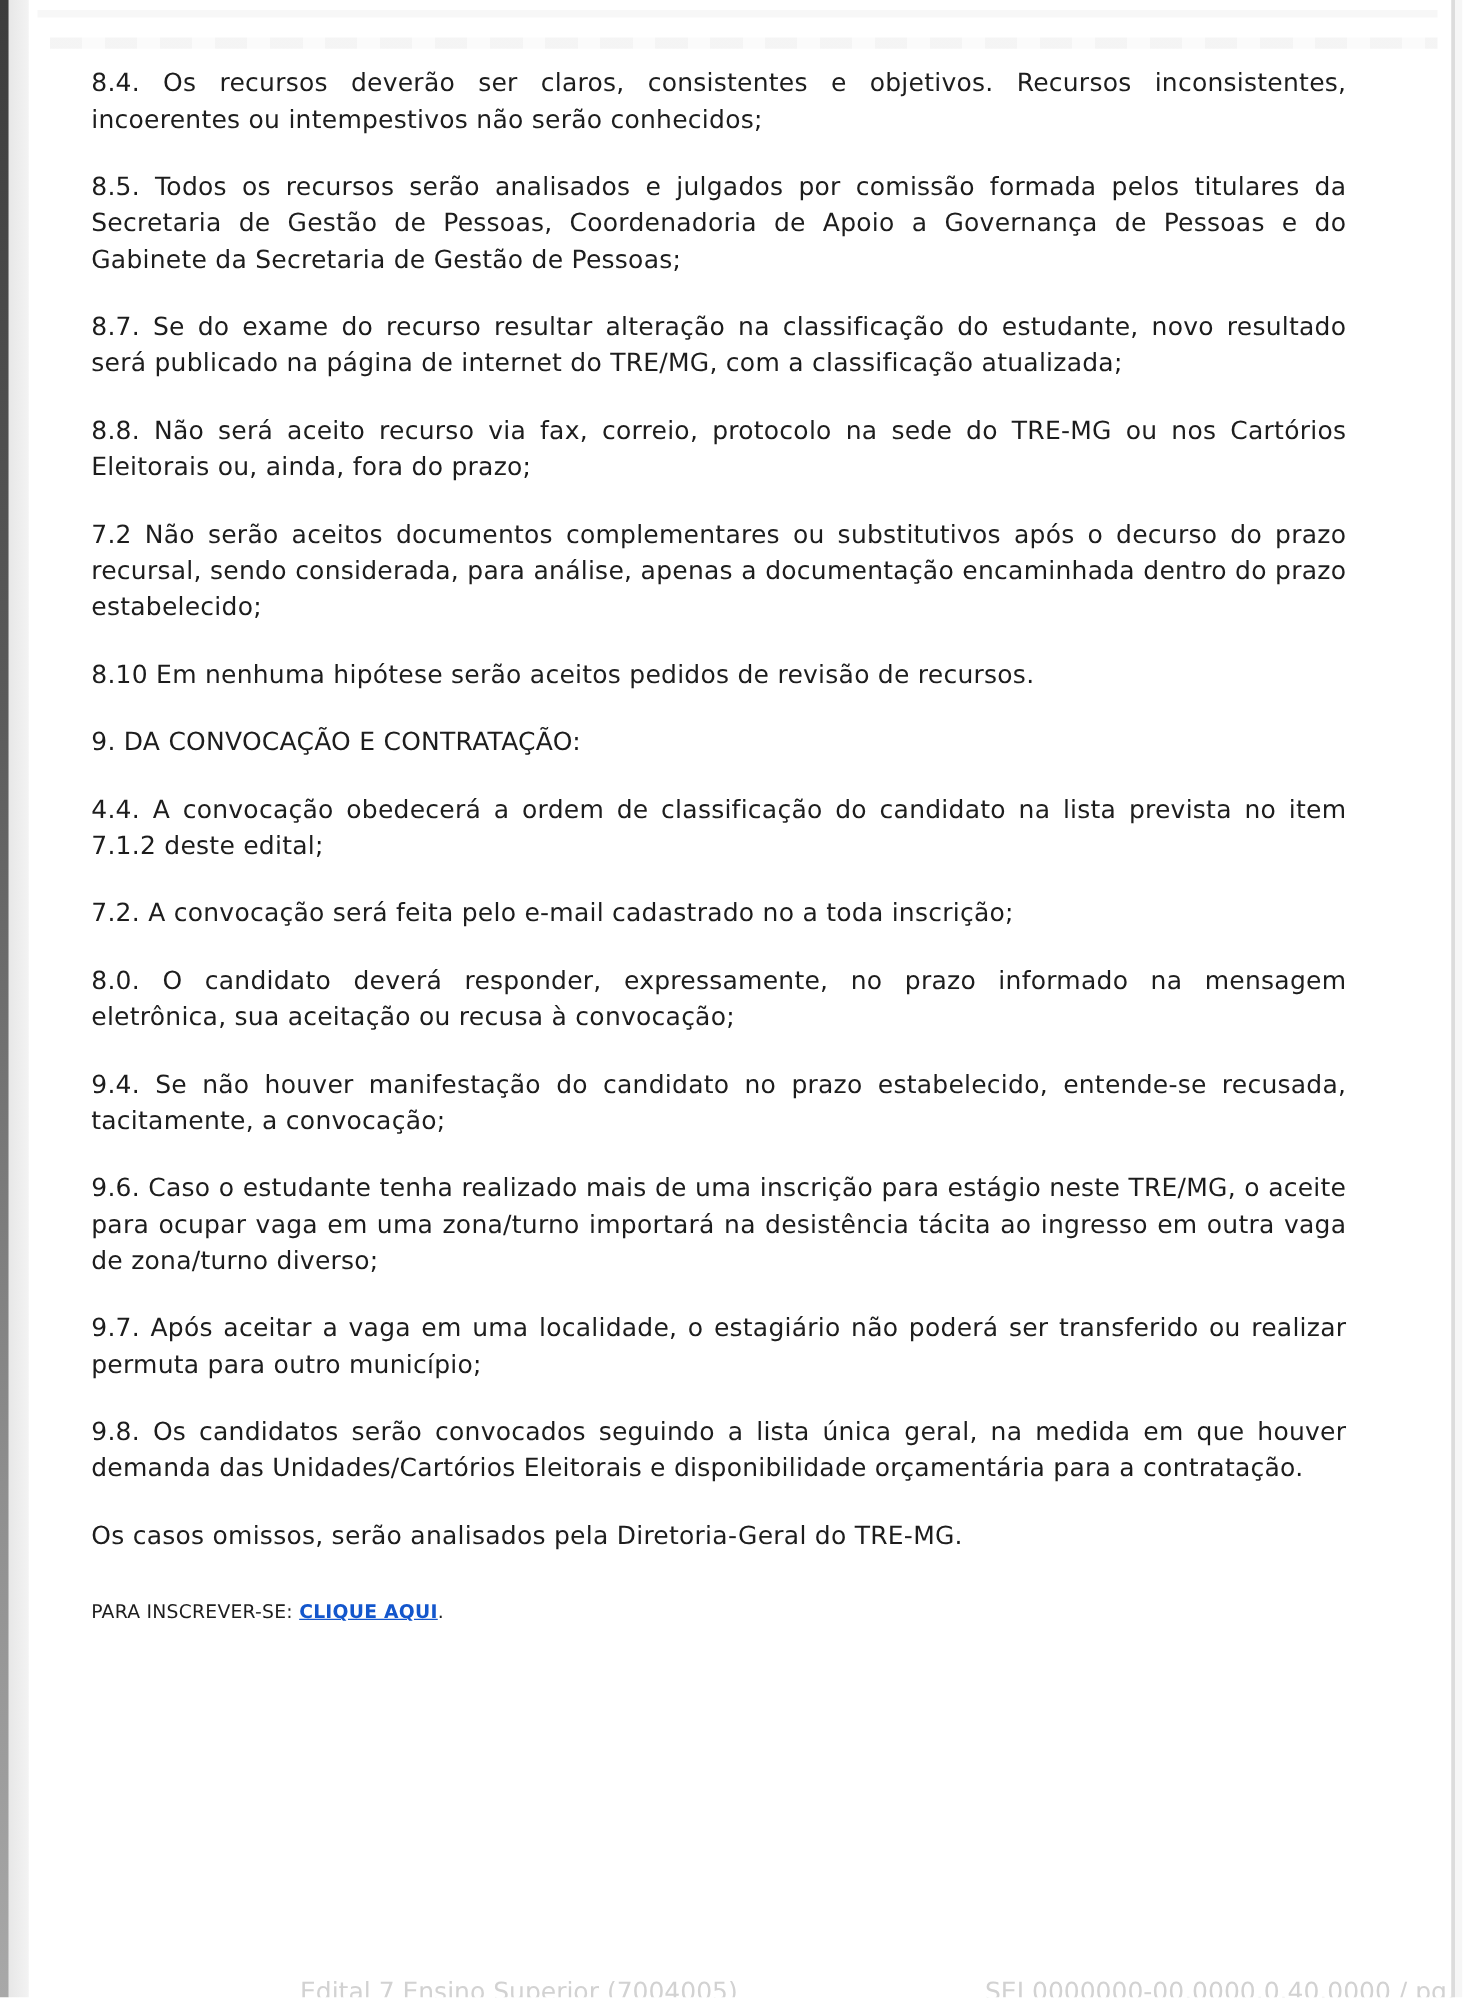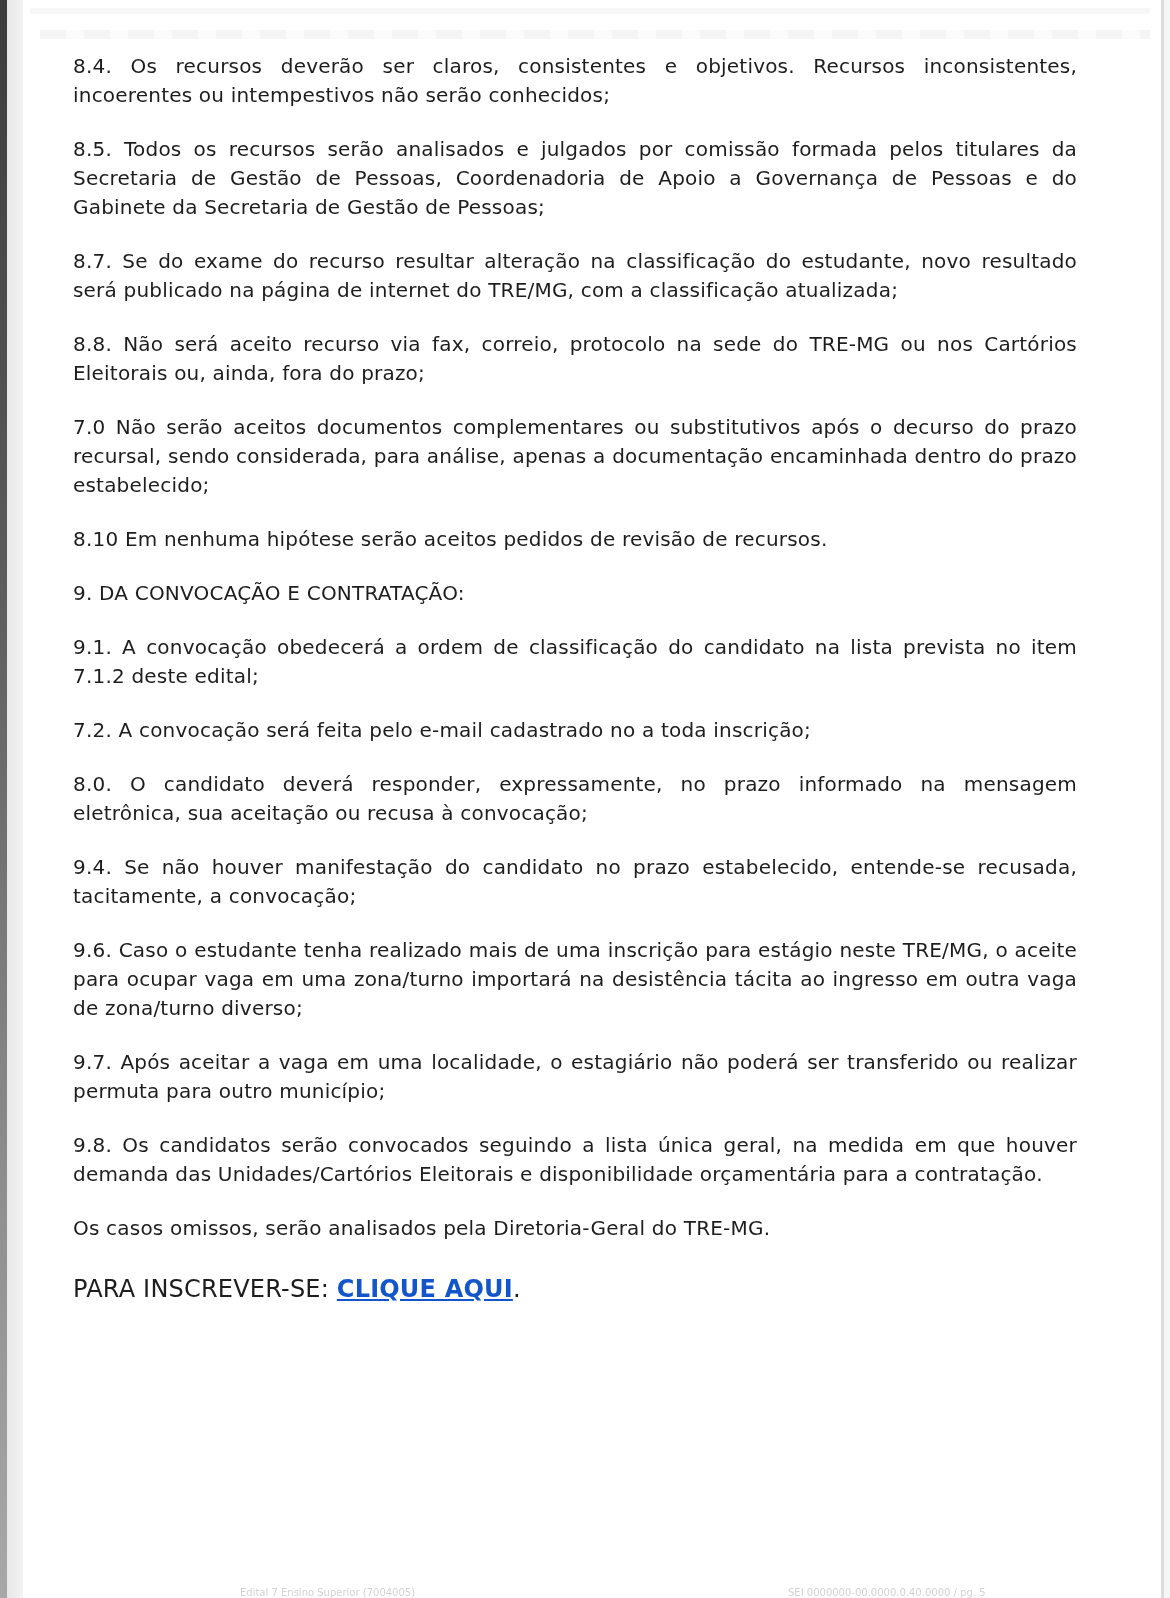--- a/index.html
+++ b/index.html
@@ -62,39 +62,39 @@
     font-size: 20px;
     line-height: 29px;
     letter-spacing: 0.2px;
   }
   .para {
     margin: 0 0 25px 0;
     text-align: justify;
   }
   .inscription-line {
     margin-top: 32px;
-    font-size: 24px;
+    font-size: 15px;
     color: #1d1d1d;
     white-space: nowrap;
   }
   .inscription-line a {
     color: #1356cc;
     font-weight: bold;
     text-decoration: underline;
     cursor: pointer;
   }
   
   .footer {
     position: absolute;
     top: 1583px;
     left: 0;
     width: 1170px;
     height: 15px;
     overflow: hidden;
-    font-size: 10px;
+    font-size: 20px;
     line-height: 20px;
     color: #d2d2d2;
   }
   .footer .f-left  { position: absolute; left: 240px; top: 0; }
   .footer .f-right { position: absolute; left: 788px; top: 0; }
 </style>
 </head>
 <body>
 
 <div class="edge-left-dark"></div>
@@ -102,24 +102,24 @@
 <div class="edge-right-line"></div>
 <div class="edge-right-sliver"></div>
 <div class="scan-band-1"></div>
 <div class="scan-band-2"></div>
 
 <div class="doc">
   <p class="para">8.4. Os recursos deverão ser claros, consistentes e objetivos. Recursos inconsistentes, incoerentes ou intempestivos não serão conhecidos;</p>
   <p class="para">8.5. Todos os recursos serão analisados e julgados por comissão formada pelos titulares da Secretaria de Gestão de Pessoas, Coordenadoria de Apoio a Governança de Pessoas e do Gabinete da Secretaria de Gestão de Pessoas;</p>
   <p class="para">8.7. Se do exame do recurso resultar alteração na classificação do estudante, novo resultado será publicado na página de internet do TRE/MG, com a classificação atualizada;</p>
   <p class="para">8.8. Não será aceito recurso via fax, correio, protocolo na sede do TRE-MG ou nos Cartórios Eleitorais ou, ainda, fora do prazo;</p>
-  <p class="para">7.0 Não serão aceitos documentos complementares ou substitutivos após o decurso do prazo recursal, sendo considerada, para análise, apenas a documentação encaminhada dentro do prazo estabelecido;</p>
+  <p class="para">7.2 Não serão aceitos documentos complementares ou substitutivos após o decurso do prazo recursal, sendo considerada, para análise, apenas a documentação encaminhada dentro do prazo estabelecido;</p>
   <p class="para">8.10 Em nenhuma hipótese serão aceitos pedidos de revisão de recursos.</p>
   <p class="para">9. DA CONVOCAÇÃO E CONTRATAÇÃO:</p>
-  <p class="para">9.1. A convocação obedecerá a ordem de classificação do candidato na lista prevista no item 7.1.2 deste edital;</p>
+  <p class="para">4.4. A convocação obedecerá a ordem de classificação do candidato na lista prevista no item 7.1.2 deste edital;</p>
   <p class="para">7.2. A convocação será feita pelo e-mail cadastrado no a toda inscrição;</p>
   <p class="para">8.0. O candidato deverá responder, expressamente, no prazo informado na mensagem eletrônica, sua aceitação ou recusa à convocação;</p>
   <p class="para">9.4. Se não houver manifestação do candidato no prazo estabelecido, entende-se recusada, tacitamente, a convocação;</p>
   <p class="para">9.6. Caso o estudante tenha realizado mais de uma inscrição para estágio neste TRE/MG, o aceite para ocupar vaga em uma zona/turno importará na desistência tácita ao ingresso em outra vaga de zona/turno diverso;</p>
   <p class="para">9.7. Após aceitar a vaga em uma localidade, o estagiário não poderá ser transferido ou realizar permuta para outro município;</p>
   <p class="para">9.8. Os candidatos serão convocados seguindo a lista única geral, na medida em que houver demanda das Unidades/Cartórios Eleitorais e disponibilidade orçamentária para a contratação.</p>
   <p class="para">Os casos omissos, serão analisados pela Diretoria-Geral do TRE-MG.</p>
 
   <p class="inscription-line"><span>PARA INSCREVER-SE: </span><a>CLIQUE AQUI</a><span>.</span></p>
 </div>

